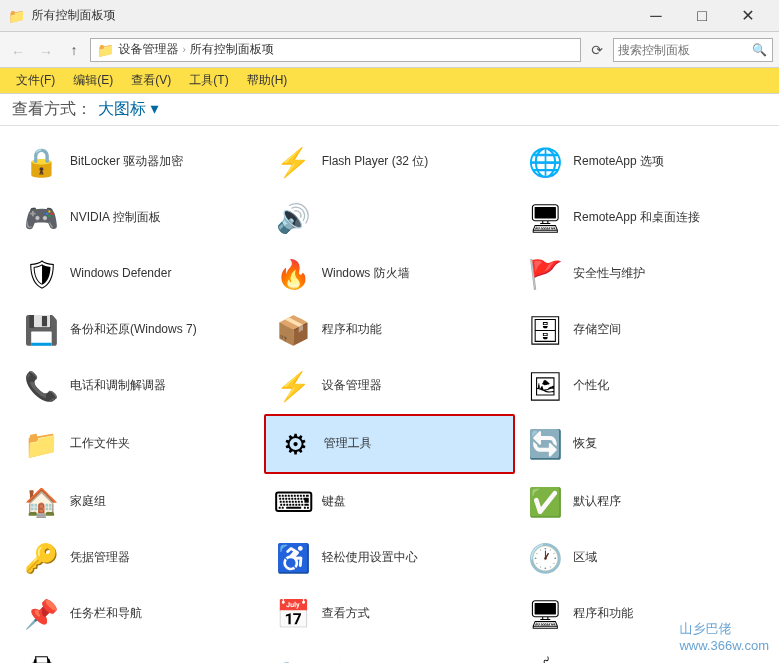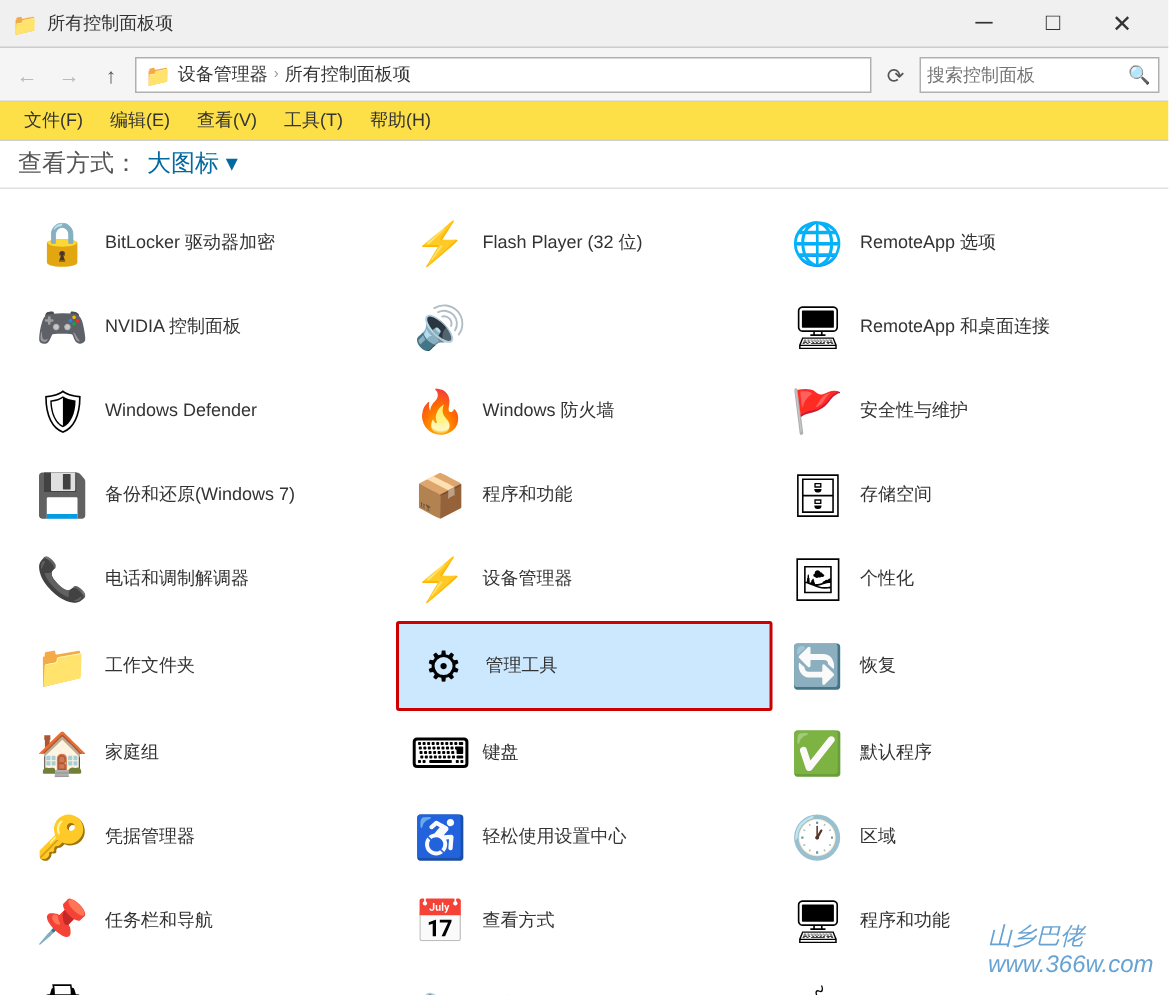--- a/index.html
+++ b/index.html
@@ -220,23 +220,22 @@
     
     .content-area::-webkit-scrollbar { width: 14px; }
     .content-area::-webkit-scrollbar-track { background: #f0f0f0; }
     .content-area::-webkit-scrollbar-thumb { background: #c0c0c0; border: 2px solid #f0f0f0; }
 
     
     .watermark {
       position: fixed;
       bottom: 10px;
       right: 10px;
-      font-size: 16px;
+      font-size: 13px;
       color: rgba(0,100,180,0.6);
-      font-style: italic;
       pointer-events: none;
     }
 
     
     .bc-folder { font-size: 14px; color: #f5a623; }
   </style>
 </head>
 <body>
 
 <div class="titlebar">

